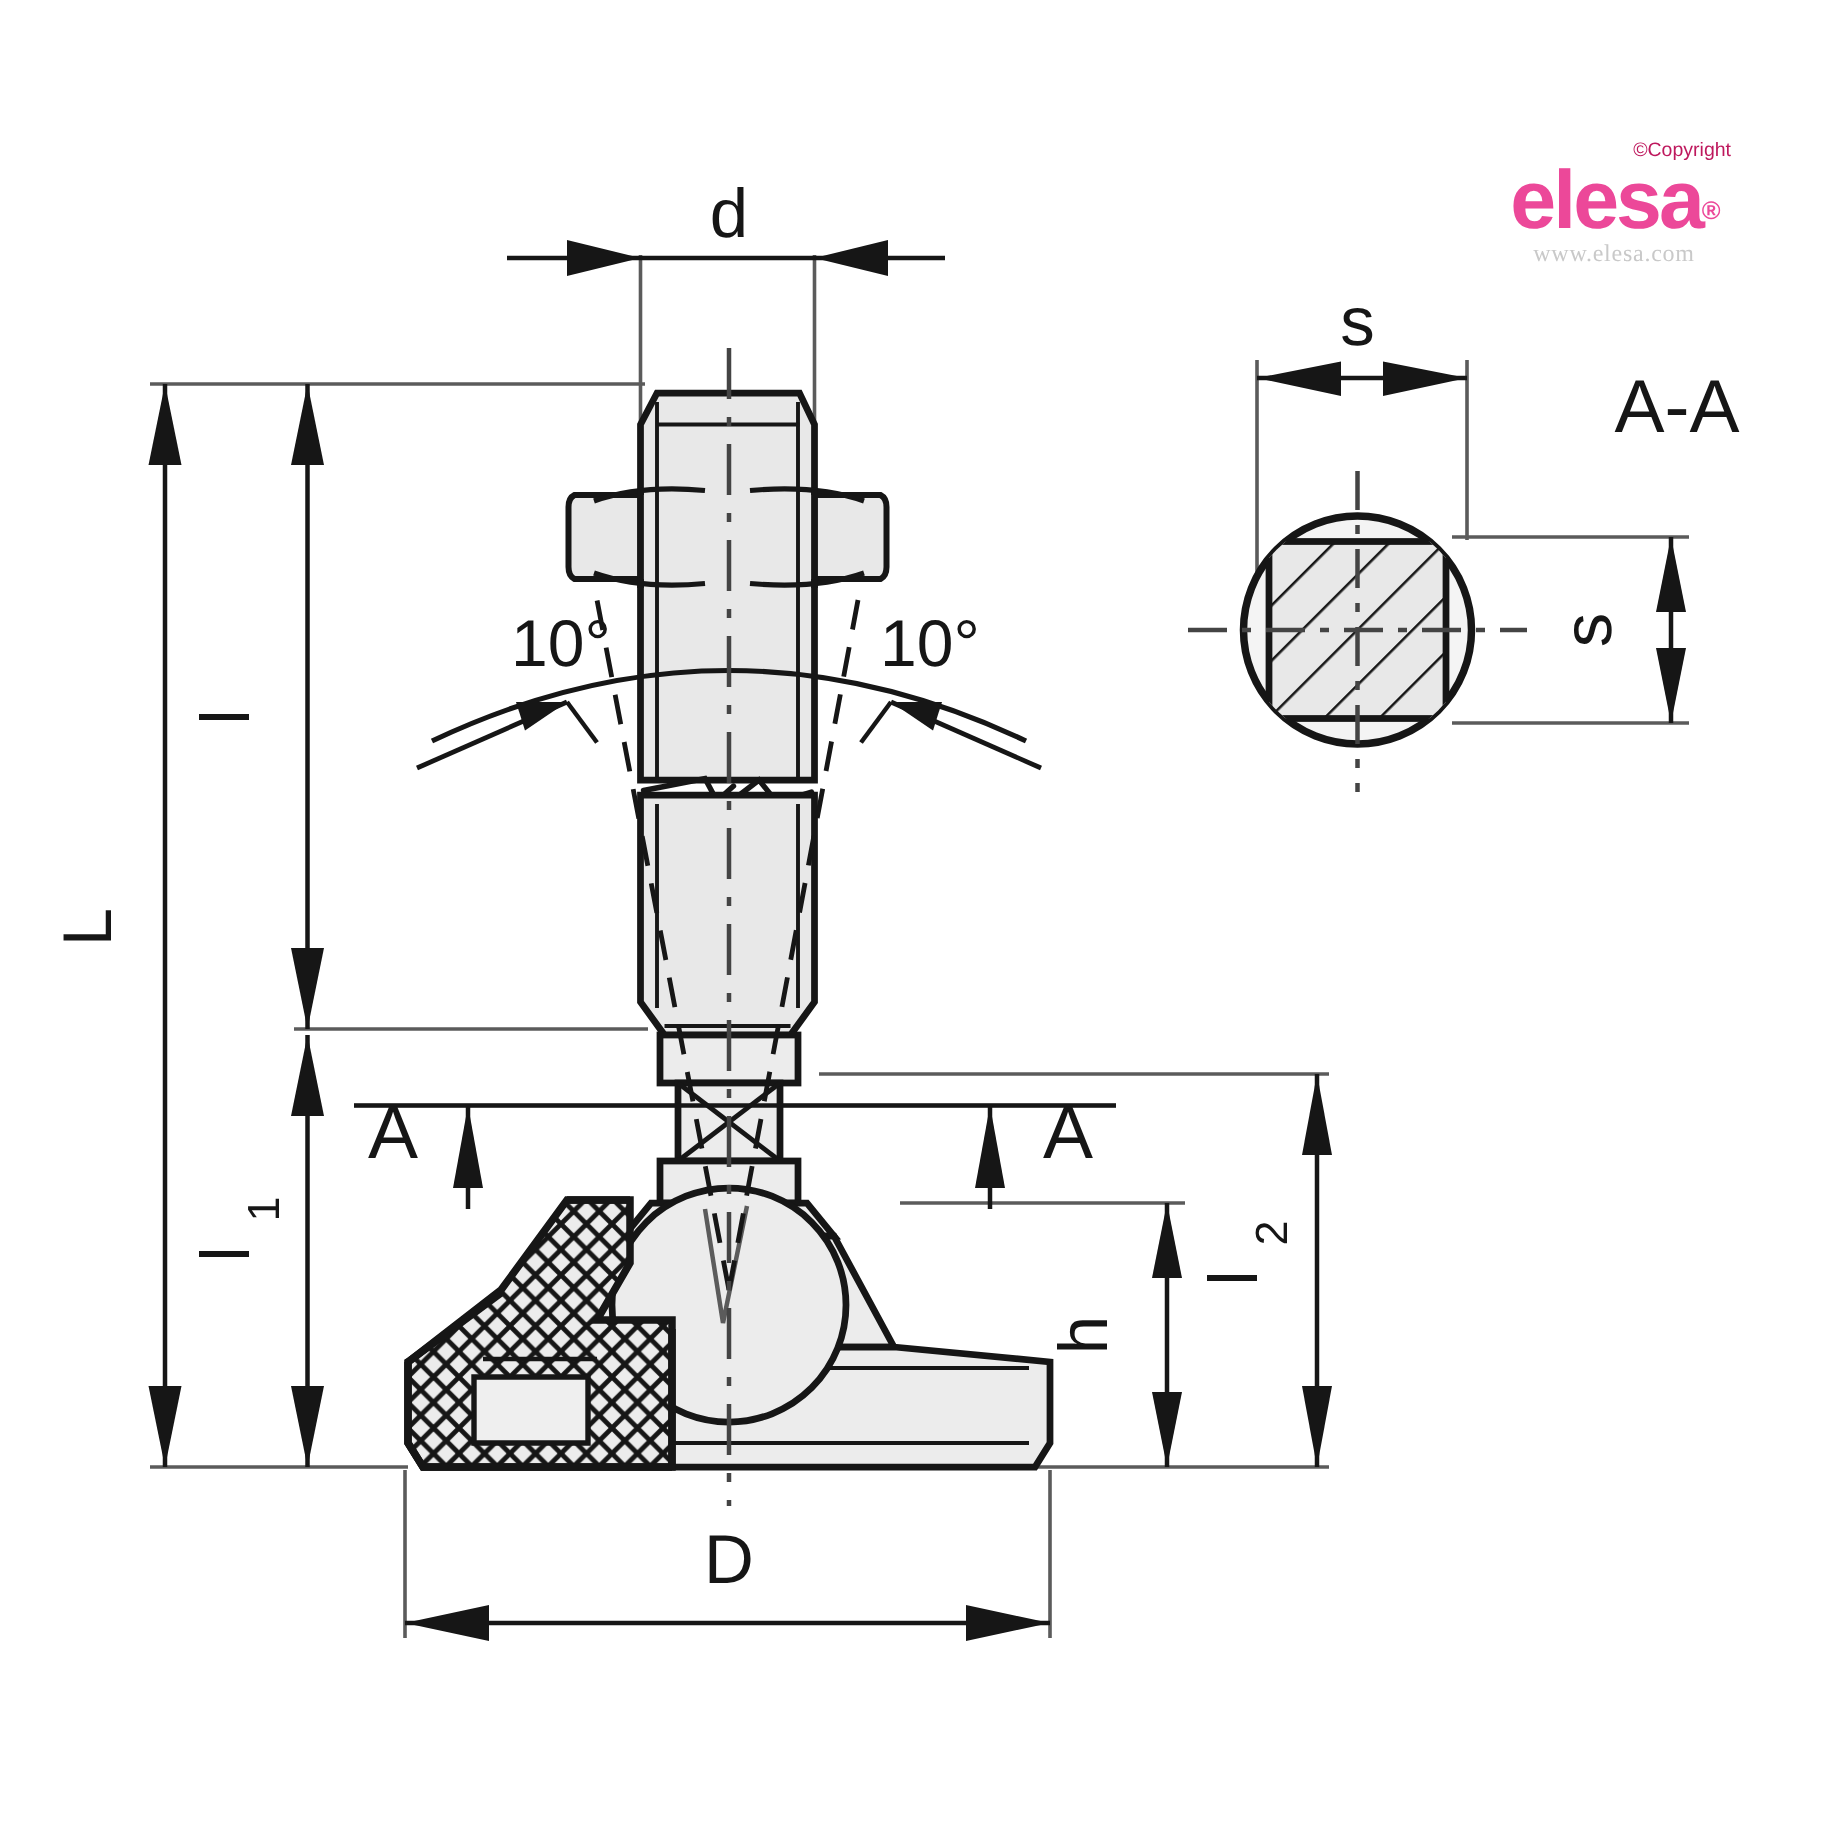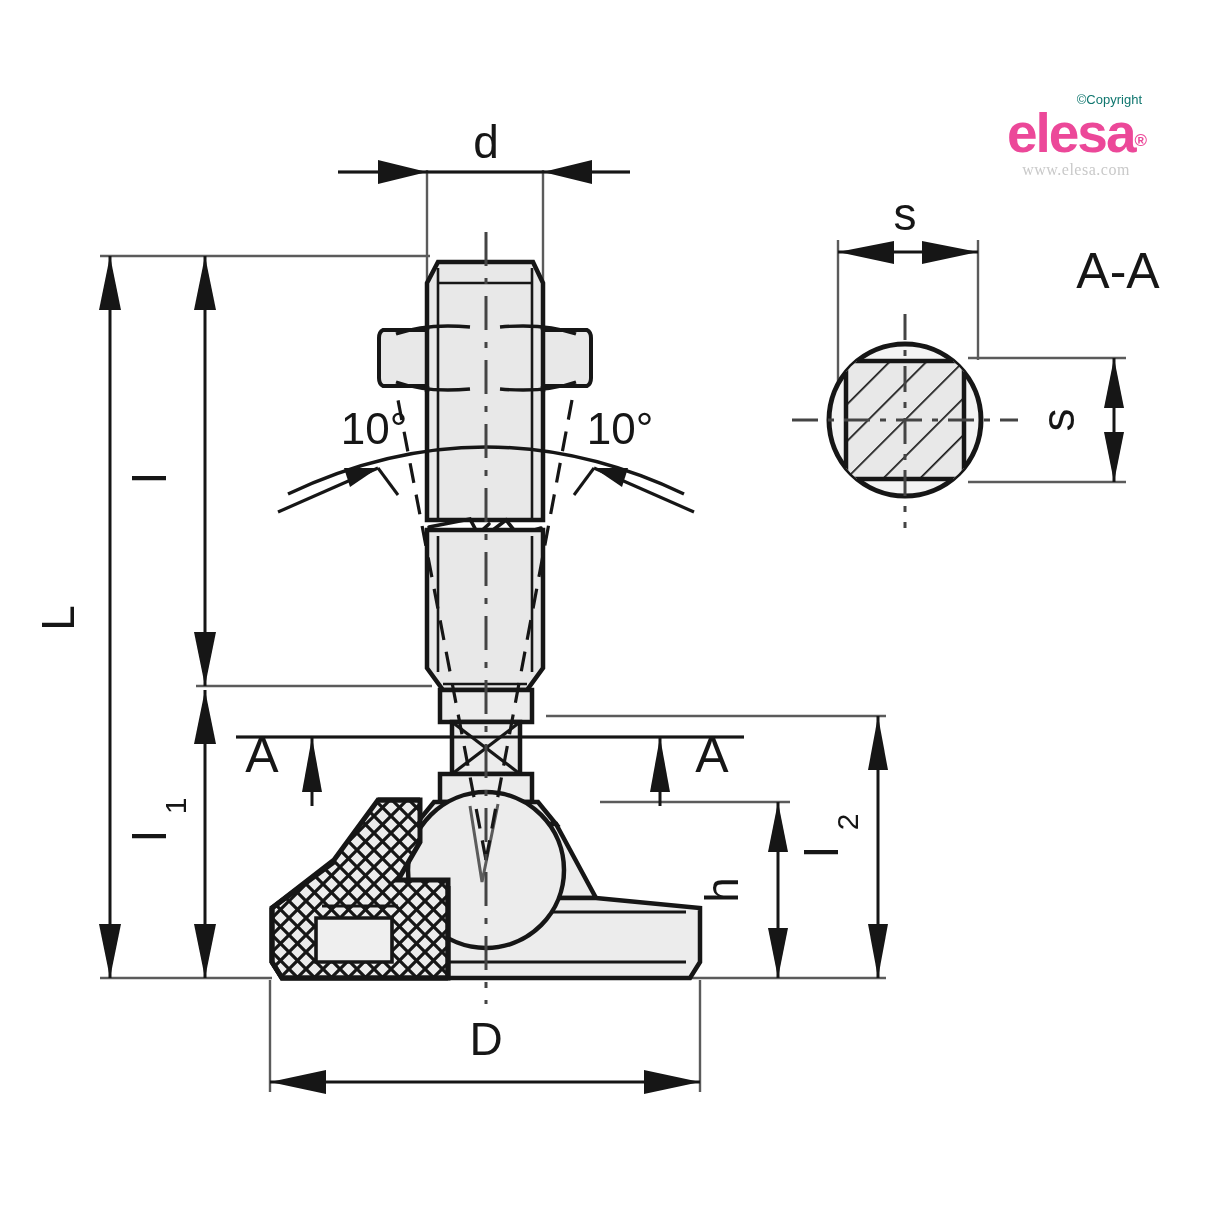--- a/index.html
+++ b/index.html
@@ -50,24 +50,24 @@
     position: absolute;
     right: 58px;
     top: 92px;
     width: 160px;
     text-align: center;
     user-select: none;
   }
   .logo-copy {
     font-family: "Liberation Sans", sans-serif;
     font-size: 13px;
-    color: #0f766e;
+    color: #be185d;
     letter-spacing: 0px;
     text-align: right;
-    margin-right: 14px;
+    margin-right: 2px;
   }
   .logo-main {
     font-family: "Liberation Sans", sans-serif;
     font-size: 55px;
     font-weight: bold;
     color: #ec4899;
     line-height: 0.95;
     letter-spacing: -2px;
     position: relative;
     display: inline-block;

